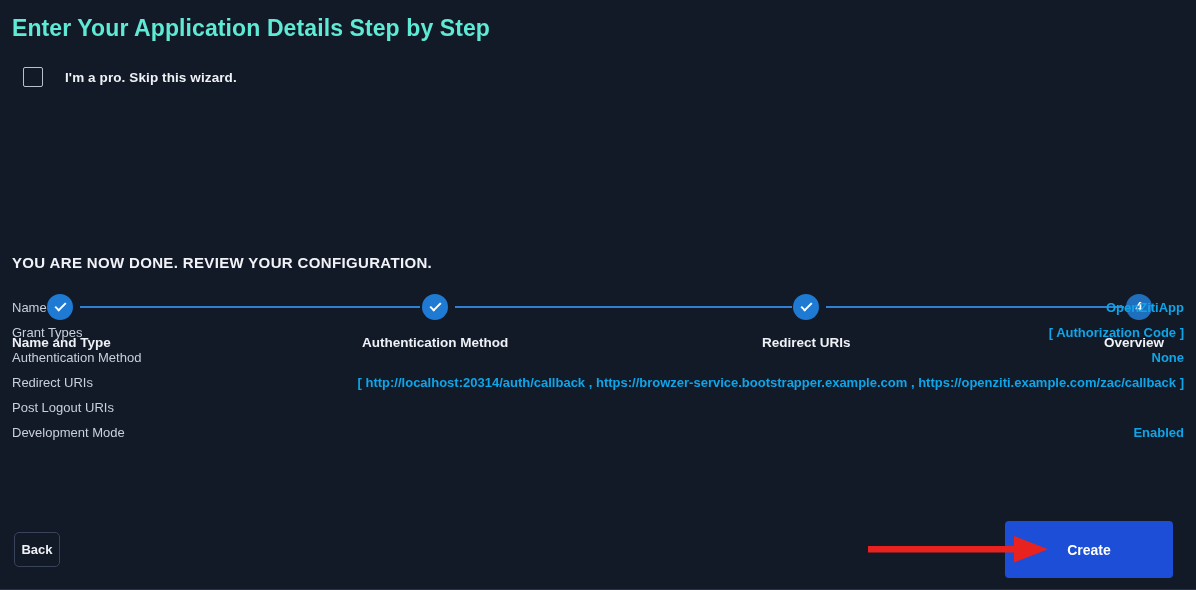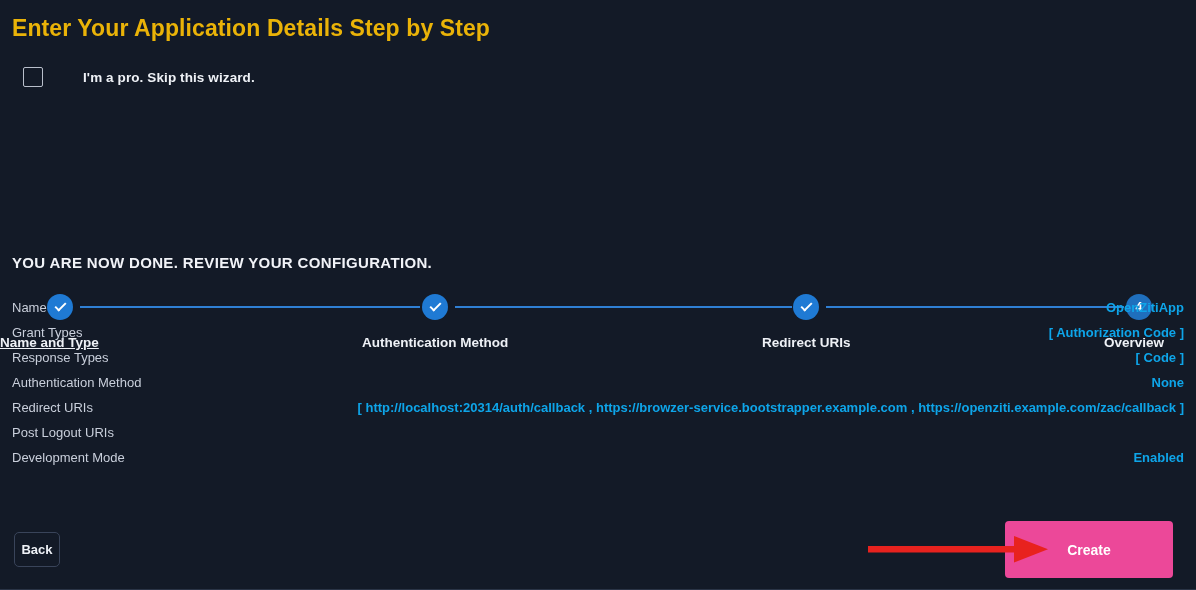--- a/index.html
+++ b/index.html
@@ -18,31 +18,31 @@
     border-bottom:1px solid #2a3446;
   }
 
   
   .page-title {
     position:absolute;
     left:12px; top:15px;
     font-size:23px;
     font-weight:600;
     letter-spacing:0.1px;
-    color:#eab308;
+    color:#5eead4;
     white-space:nowrap;
   }
 
   
   .skip-row {
     position:absolute;
     left:23px; top:67px;
     display:flex;
     align-items:center;
-    gap:40px;
+    gap:22px;
   }
   .checkbox {
     width:20px; height:20px;
     border:1px solid #b9bfcb;
     border-radius:2px;
     background:transparent;
     cursor:pointer;
     flex:0 0 auto;
   }
   .skip-label {
@@ -146,21 +146,21 @@
     font-size:13px;
     font-weight:700;
     cursor:pointer;
   }
   .btn-create {
     position:absolute;
     left:1005px; top:521px;
     width:168px; height:57px;
     border:none;
     border-radius:4px;
-    background:#ec4899;
+    background:#1d4ed8;
     color:#ffffff;
     font-family:"Liberation Sans", sans-serif;
     font-size:14px;
     font-weight:600;
     cursor:pointer;
   }
 
   
   .arrow-annotation {
     position:absolute;
@@ -192,42 +192,38 @@
     <div class="step done" style="left:422px;">
       <span class="tick"></span>
     </div>
     <div class="step done" style="left:793px;">
       <span class="tick"></span>
     </div>
     <div class="step current" style="left:1126px;">
       <span class="num">4</span>
     </div>
 
-    <div class="step-label" style="left:0;text-decoration:underline;">Name and Type</div>
+    <div class="step-label" style="left:12px;">Name and Type</div>
     <div class="step-label" style="left:362px;">Authentication Method</div>
     <div class="step-label" style="left:762px;">Redirect URIs</div>
     <div class="step-label" style="left:1104px;">Overview</div>
   </div>
 
   <div class="review-title">YOU ARE NOW DONE. REVIEW YOUR CONFIGURATION.</div>
 
   <div class="rows">
     <div class="row">
       <span class="label">Name</span>
       <span class="value">OpenZitiApp</span>
     </div>
     <div class="row">
       <span class="label">Grant Types</span>
       <span class="value">[ Authorization Code ]</span>
     </div>
     <div class="row">
-      <span class="label">Response Types</span>
-      <span class="value">[ Code ]</span>
-    </div>
-    <div class="row">
       <span class="label">Authentication Method</span>
       <span class="value">None</span>
     </div>
     <div class="row">
       <span class="label">Redirect URIs</span>
       <span class="value">[ http://localhost:20314/auth/callback , https://browzer-service.bootstrapper.example.com , https://openziti.example.com/zac/callback ]</span>
     </div>
     <div class="row">
       <span class="label">Post Logout URIs</span>
       <span class="value"></span>

